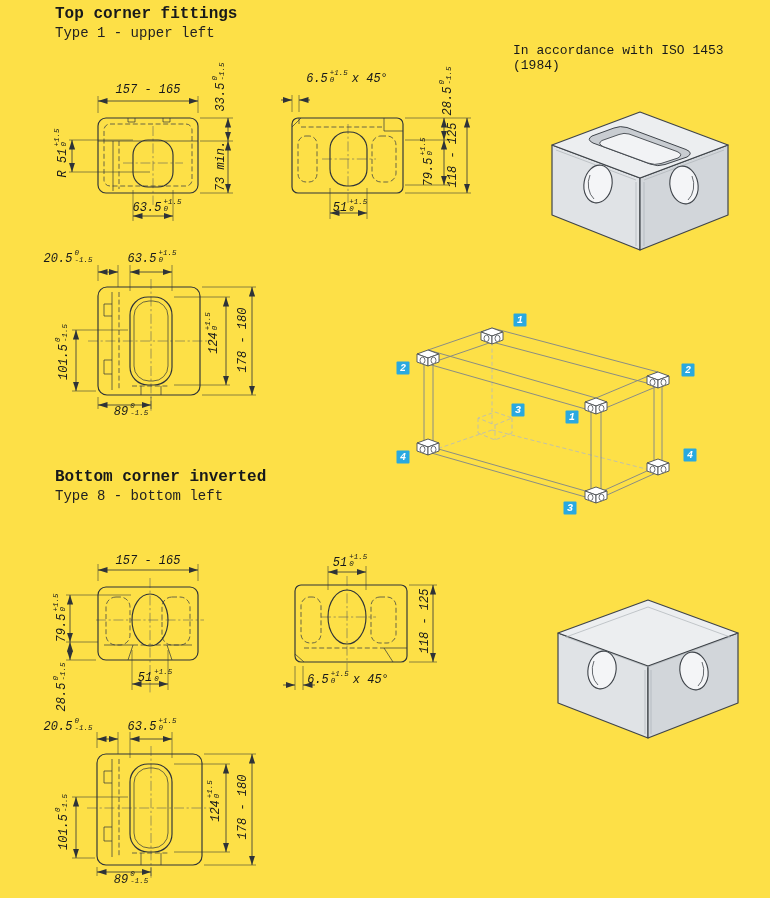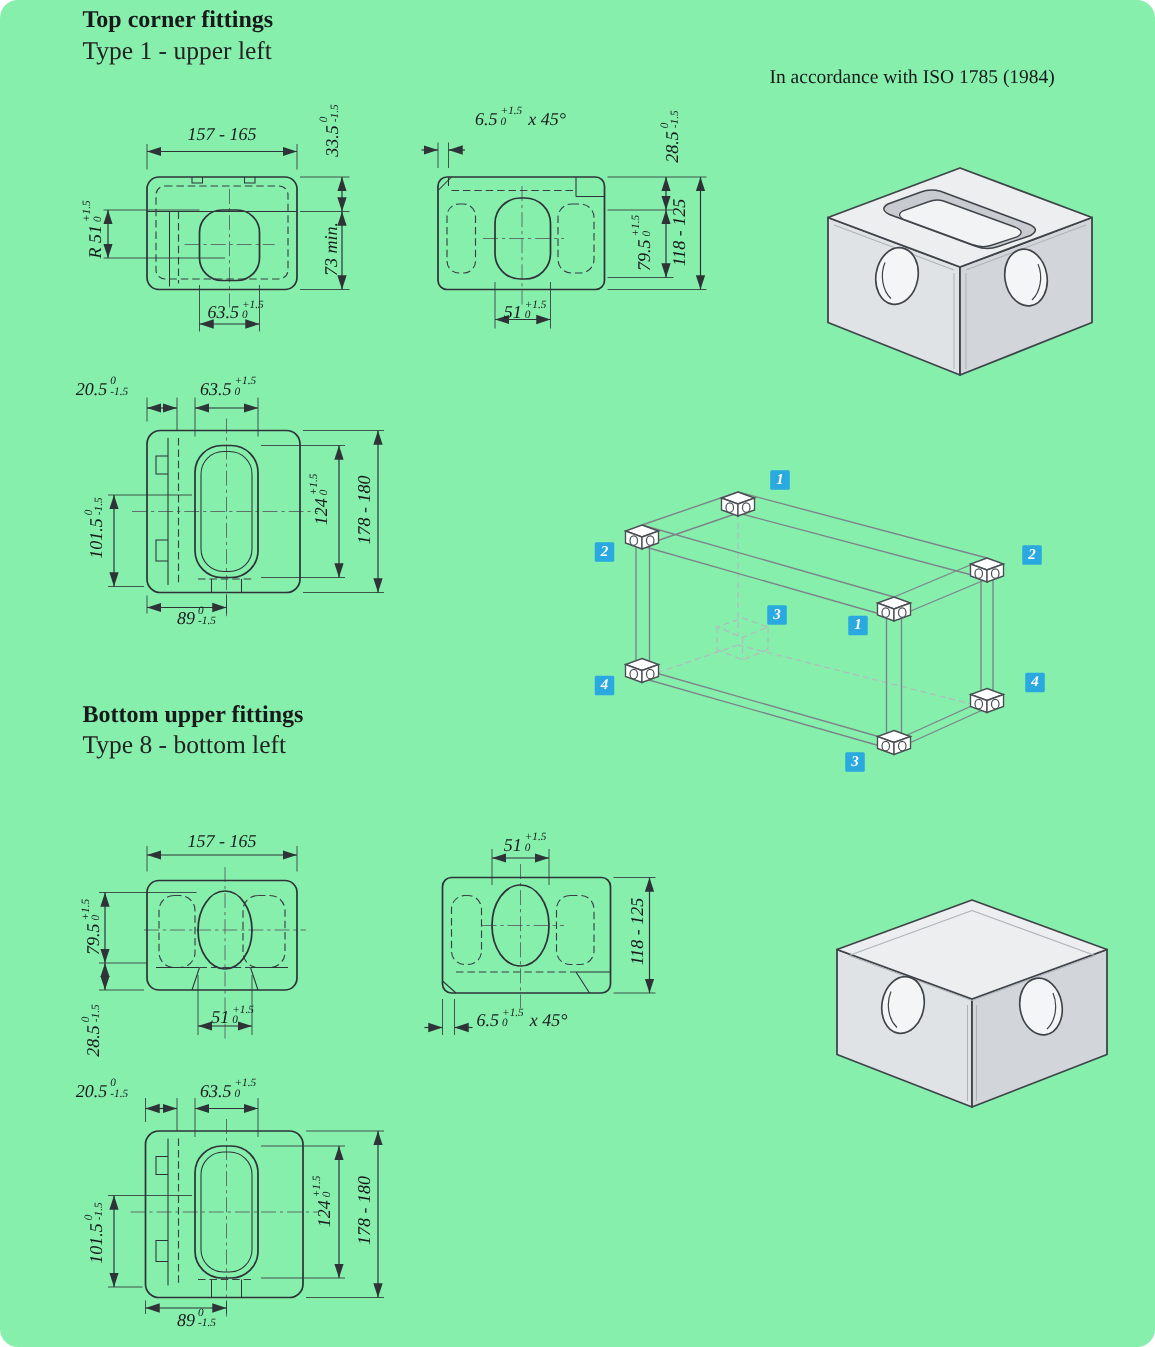--- a/index.html
+++ b/index.html
@@ -1,22 +1,22 @@
 <!DOCTYPE html>
 <html><head>
 <meta charset="utf-8">
 <style>
   html,body{margin:0;padding:0;background:#fff;}
-  #page{position:relative;width:770px;height:898px;background:#86efac;overflow:hidden;
-        font-family:Liberation Serif, serif;color:#17191b;border-radius:12px;}
+  #page{position:relative;width:770px;height:898px;background:#fde047;overflow:hidden;
+        font-family:Liberation Mono, monospace;color:#17191b;}
   #lines{position:absolute;left:0;top:0;}
 
   
   .sec-title{position:absolute;font-weight:bold;font-size:16px;line-height:16px;}
-  .sec-sub{position:absolute;font-size:17px;line-height:13.5px;color:#222;}
+  .sec-sub{position:absolute;font-size:14px;line-height:13.5px;color:#222;}
   .note{position:absolute;font-size:13px;color:#17191b;}
 
   
   .dim{position:absolute;display:flex;align-items:center;gap:2px;white-space:nowrap;
        font-style:italic;font-size:12px;line-height:11px;color:#17191b;
        transform:translate(-50%,-50%);}
   .dim.rot{transform:translate(-50%,-50%) rotate(-90deg);}
   .dim .tol{display:inline-flex;flex-direction:column;align-items:flex-start;
             font-size:7.5px;line-height:7px;transform:translateY(-2px);}
   .dim .tol i{font-style:italic;}
@@ -210,22 +210,22 @@
     <path class="iso-light" d="M648,607 L730,637 M648,607 L566,637 M566,637 L648,667 M730,637 L648,667 M645,670 V734 M651,670 V734"></path>
     <ellipse class="face-hole" cx="602" cy="670" rx="14" ry="19" transform="rotate(10 602 670)"></ellipse>
     <path class="iso-thin" d="M594,661 a13,18 0 0 0 4,24"></path>
     <ellipse class="face-hole" cx="694" cy="671" rx="14" ry="19" transform="rotate(-10 694 671)"></ellipse>
     <path class="iso-thin" d="M702,662 a13,18 0 0 1 -4,24"></path>
   </g>
 </svg>
 
   <div class="sec-title" style="left:55px;top:6px">Top corner fittings</div>
   <div class="sec-sub" style="left:55px;top:27px">Type 1 - upper left</div>
-  <div class="note" style="left:513px;top:43px">In accordance with ISO 1785 (1984)</div>
-  <div class="sec-title" style="left:55px;top:469px">Bottom upper fittings</div>
+  <div class="note" style="left:513px;top:43px">In accordance with ISO 1453 (1984)</div>
+  <div class="sec-title" style="left:55px;top:469px">Bottom corner inverted</div>
   <div class="sec-sub" style="left:55px;top:490px">Type 8 - bottom left</div>
 
   <span class="dim" style="left:148px;top:90px">
       <span>157 - 165</span>
     </span>
   <span class="dim rot" style="left:221px;top:87px">
       <span>33.5</span>
       <span class="tol">
         <i>0</i>
         <i>-1.5</i>

